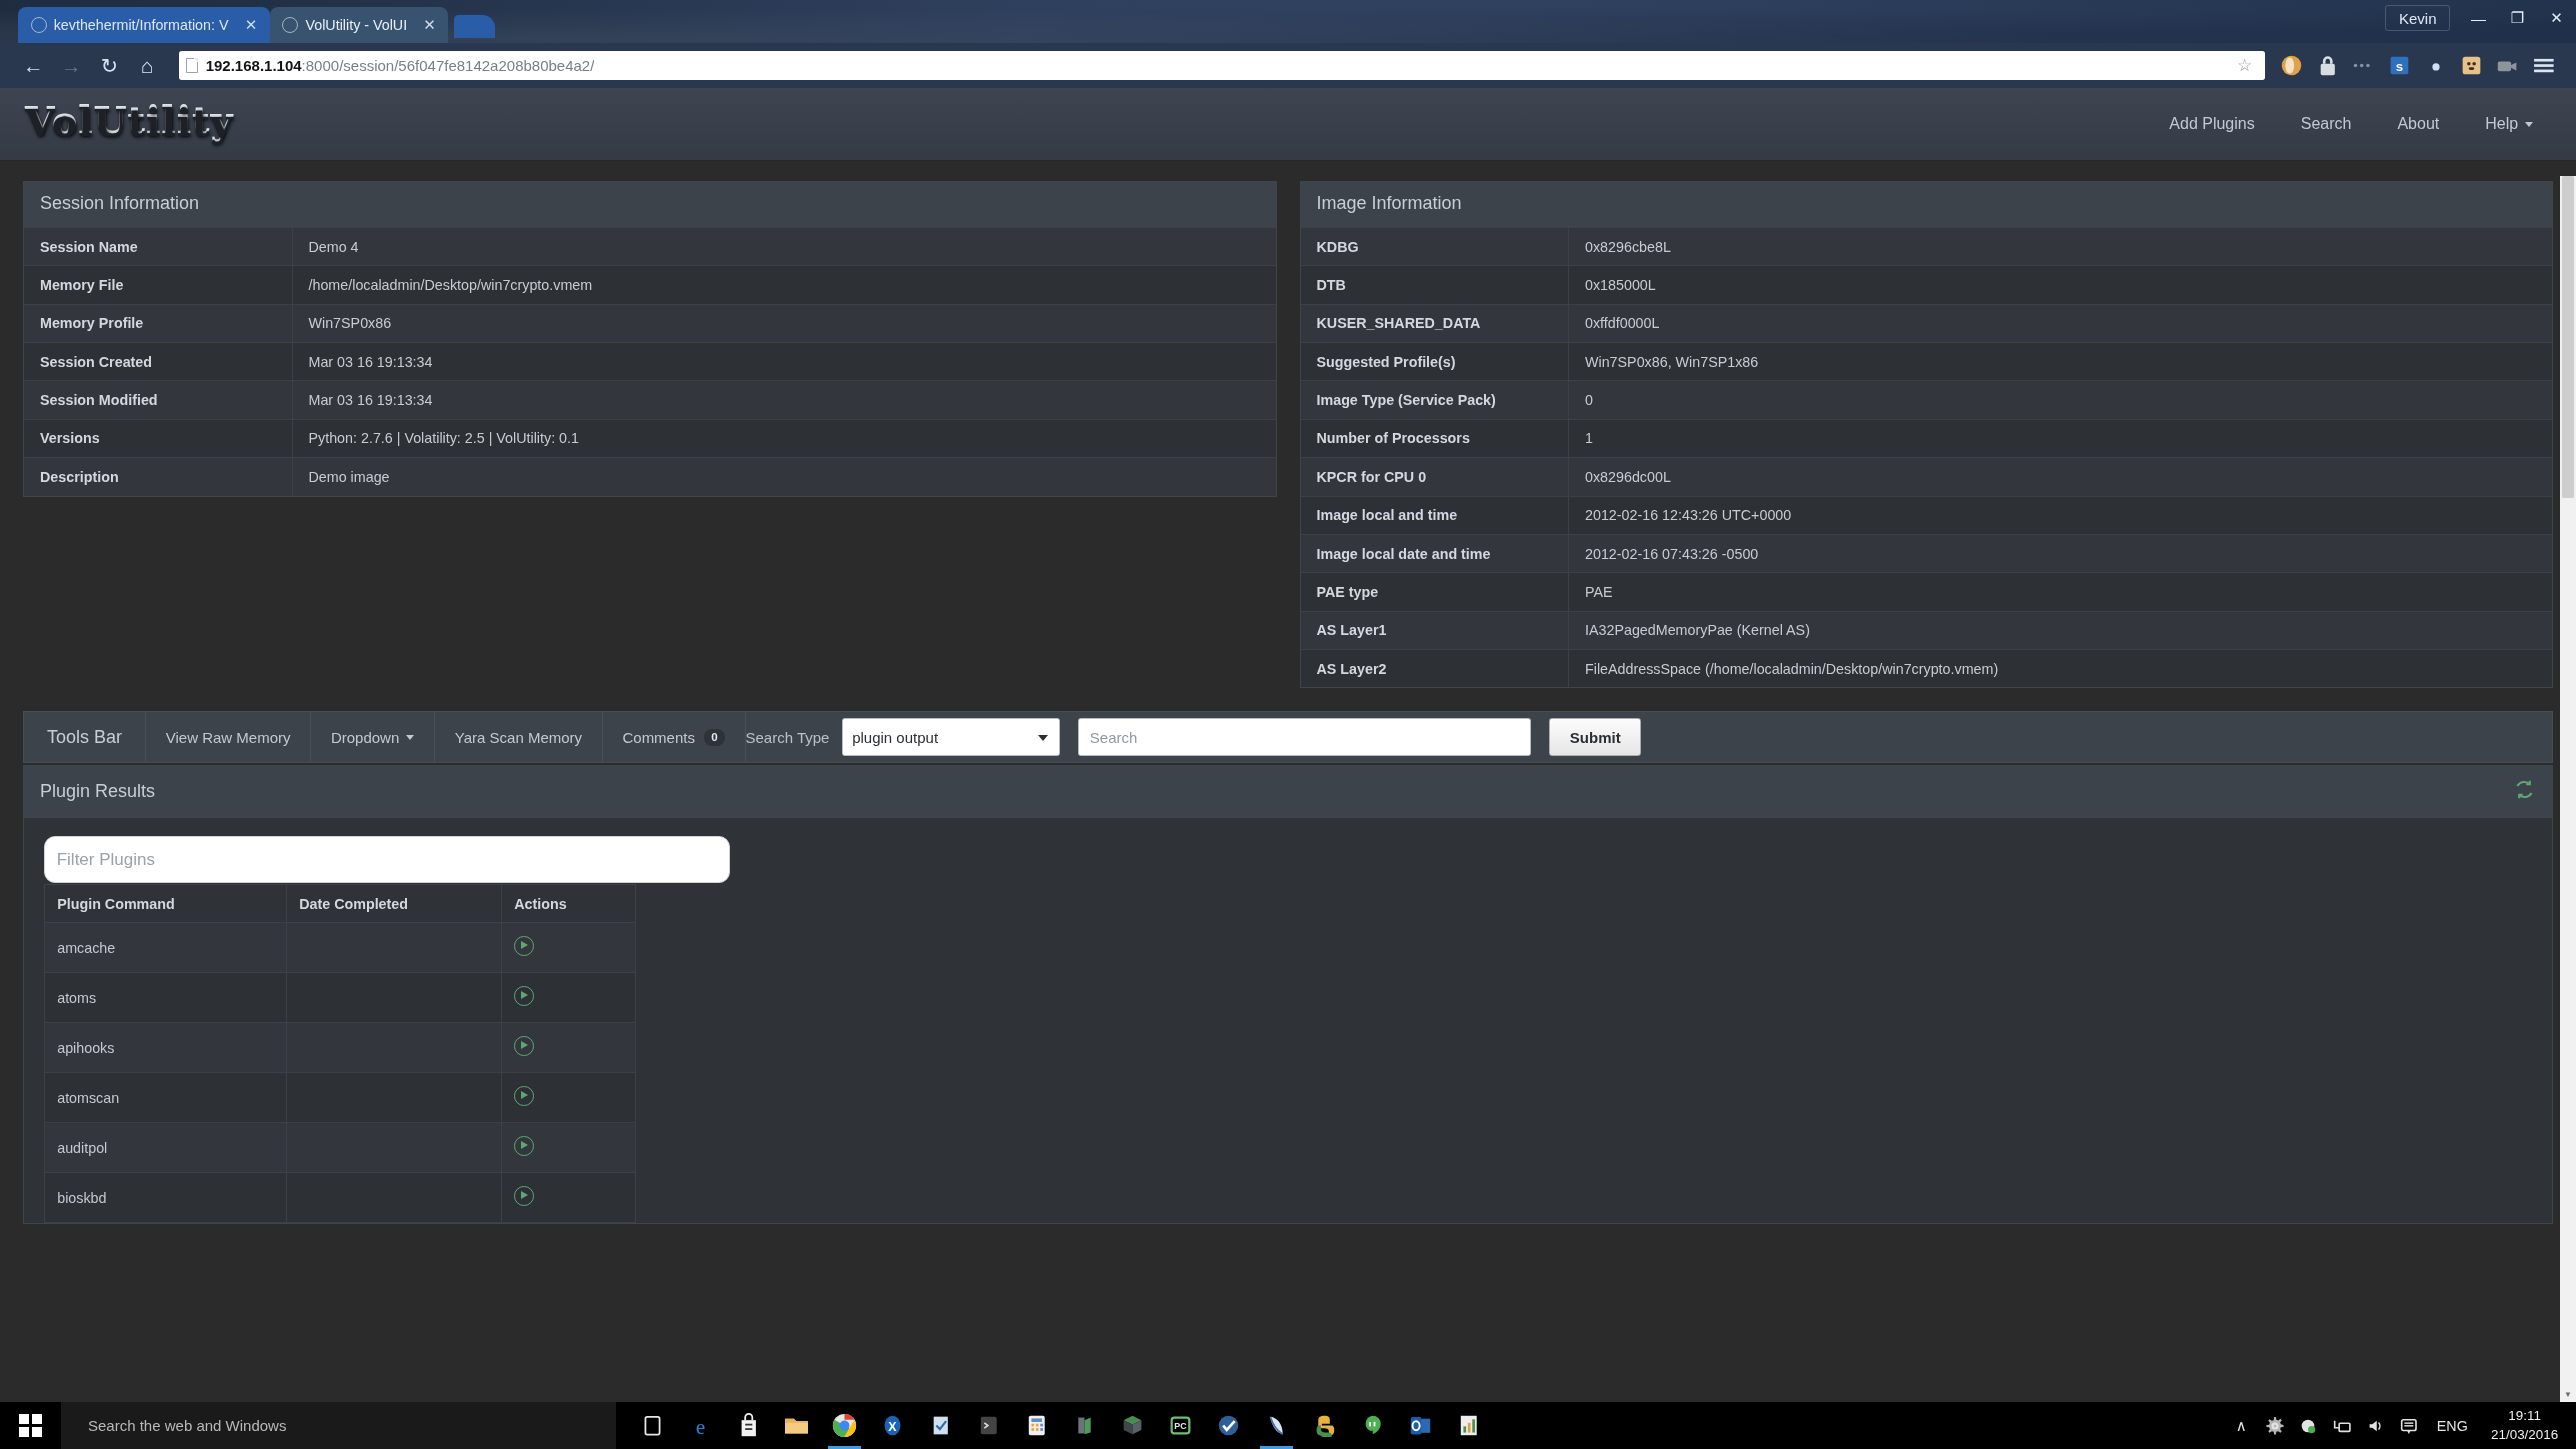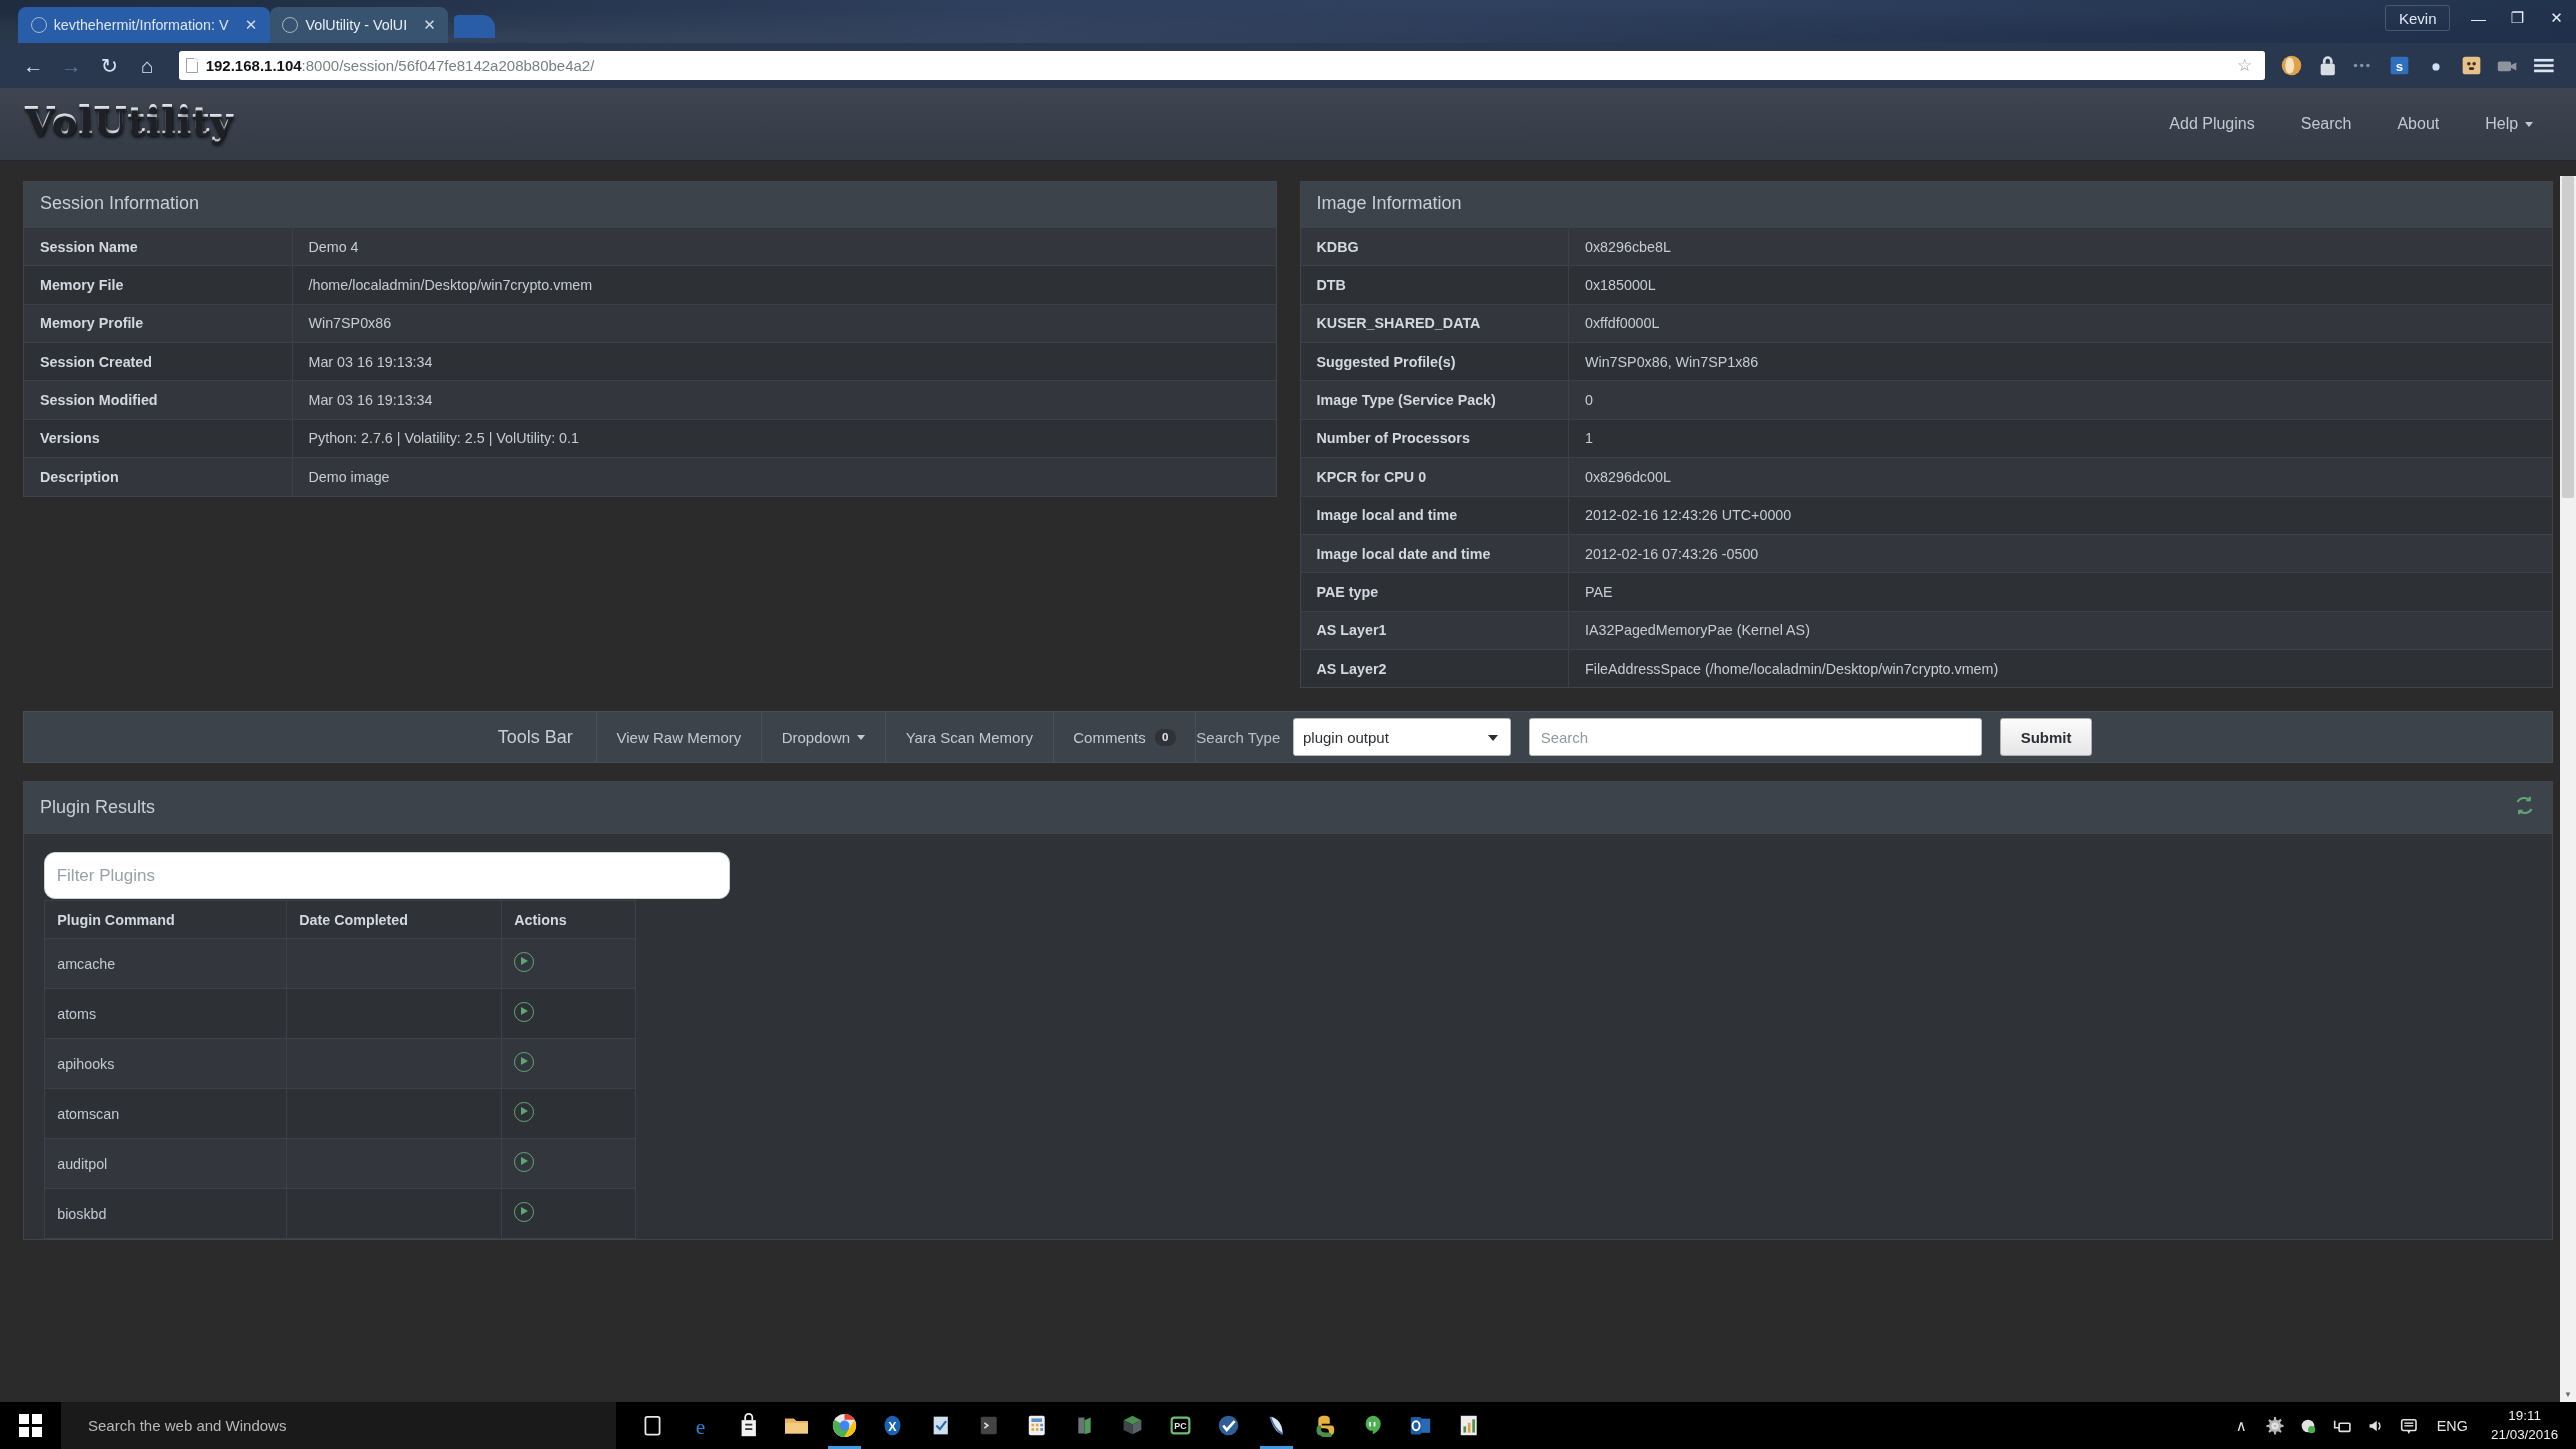--- a/index.html
+++ b/index.html
@@ -164,21 +164,21 @@
   }
   table.kv td.k { width: 268px; font-weight: bold; color: #d3d8e0; border-right: 0.9px solid #3c4149; }
   table.kv tr:nth-child(odd) td { background: #33373d; }
   table.kv tr:nth-child(even) td { background: #2d3136; }
 
   .toolsbar {
     margin-top: 23px;
     background: #3d434b;
     border: 0.9px solid #474d55;
     height: 52px;
-    display: flex; align-items: stretch; justify-content: center;
+    display: flex; align-items: stretch; justify-content: flex-start;
   }
   .tools-left { display: flex; align-items: stretch; }
   .tools-title {
     display:flex; align-items:center;
     padding: 0 23px; font-size: 18px; color: #c8ced7;
     border-right: 0.9px solid #4a5058;
   }
   .tool-btn {
     display: flex; align-items: center;
     padding: 0 19.7px; font-size: 15px; color: #c3c9d2;
@@ -215,21 +215,21 @@
   .search-input::placeholder { color: #9098a1; }
   .submit-btn {
     height: 38px; margin-left: 16px; padding: 0 19.7px;
     background: linear-gradient(to bottom, #fcfcfc, #e6e6e6);
     border: 0.9px solid #adadad; border-radius: 2.7px;
     font-size: 15px; color: #2b2f35;
     font-family: "Liberation Sans", sans-serif;
     font-weight: bold;
   }
 
-  .results { margin-top: 18px; background: #2f3338; border: 0.9px solid #40454c; }
+  .results { margin-top: 2px; background: #2f3338; border: 0.9px solid #40454c; }
   .results-head {
     background: #3d434b; padding: 11.6px 16px;
     font-size: 18px; color: #c8ced7;
     display: flex; align-items: center; justify-content: space-between;
     border-bottom: 0.9px solid #40454c;
   }
   .refresh-ic { color: #5fa772; font-size: 21.5px; line-height: 1; }
   .results-body { padding: 18px 19.7px 0 19.7px; }
   .filter-input {
     width: 686px; height: 47px;

